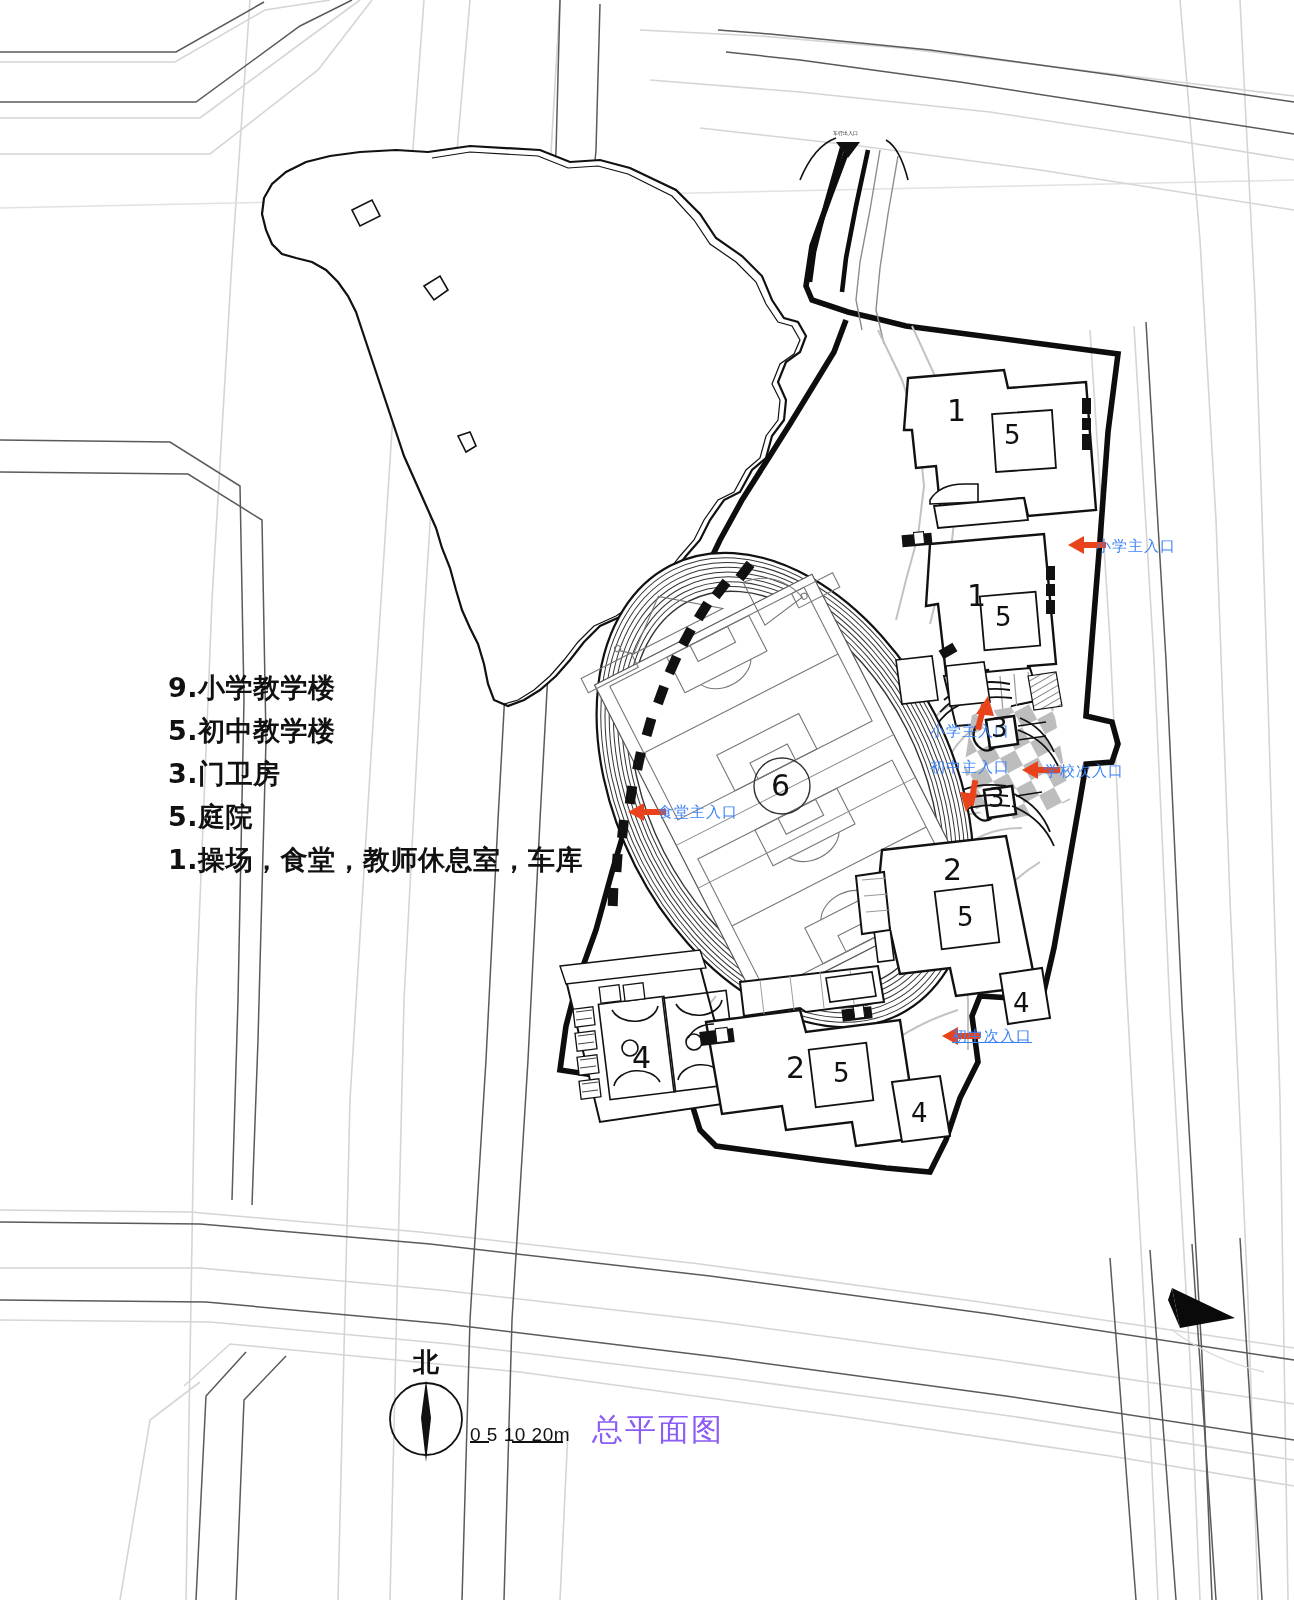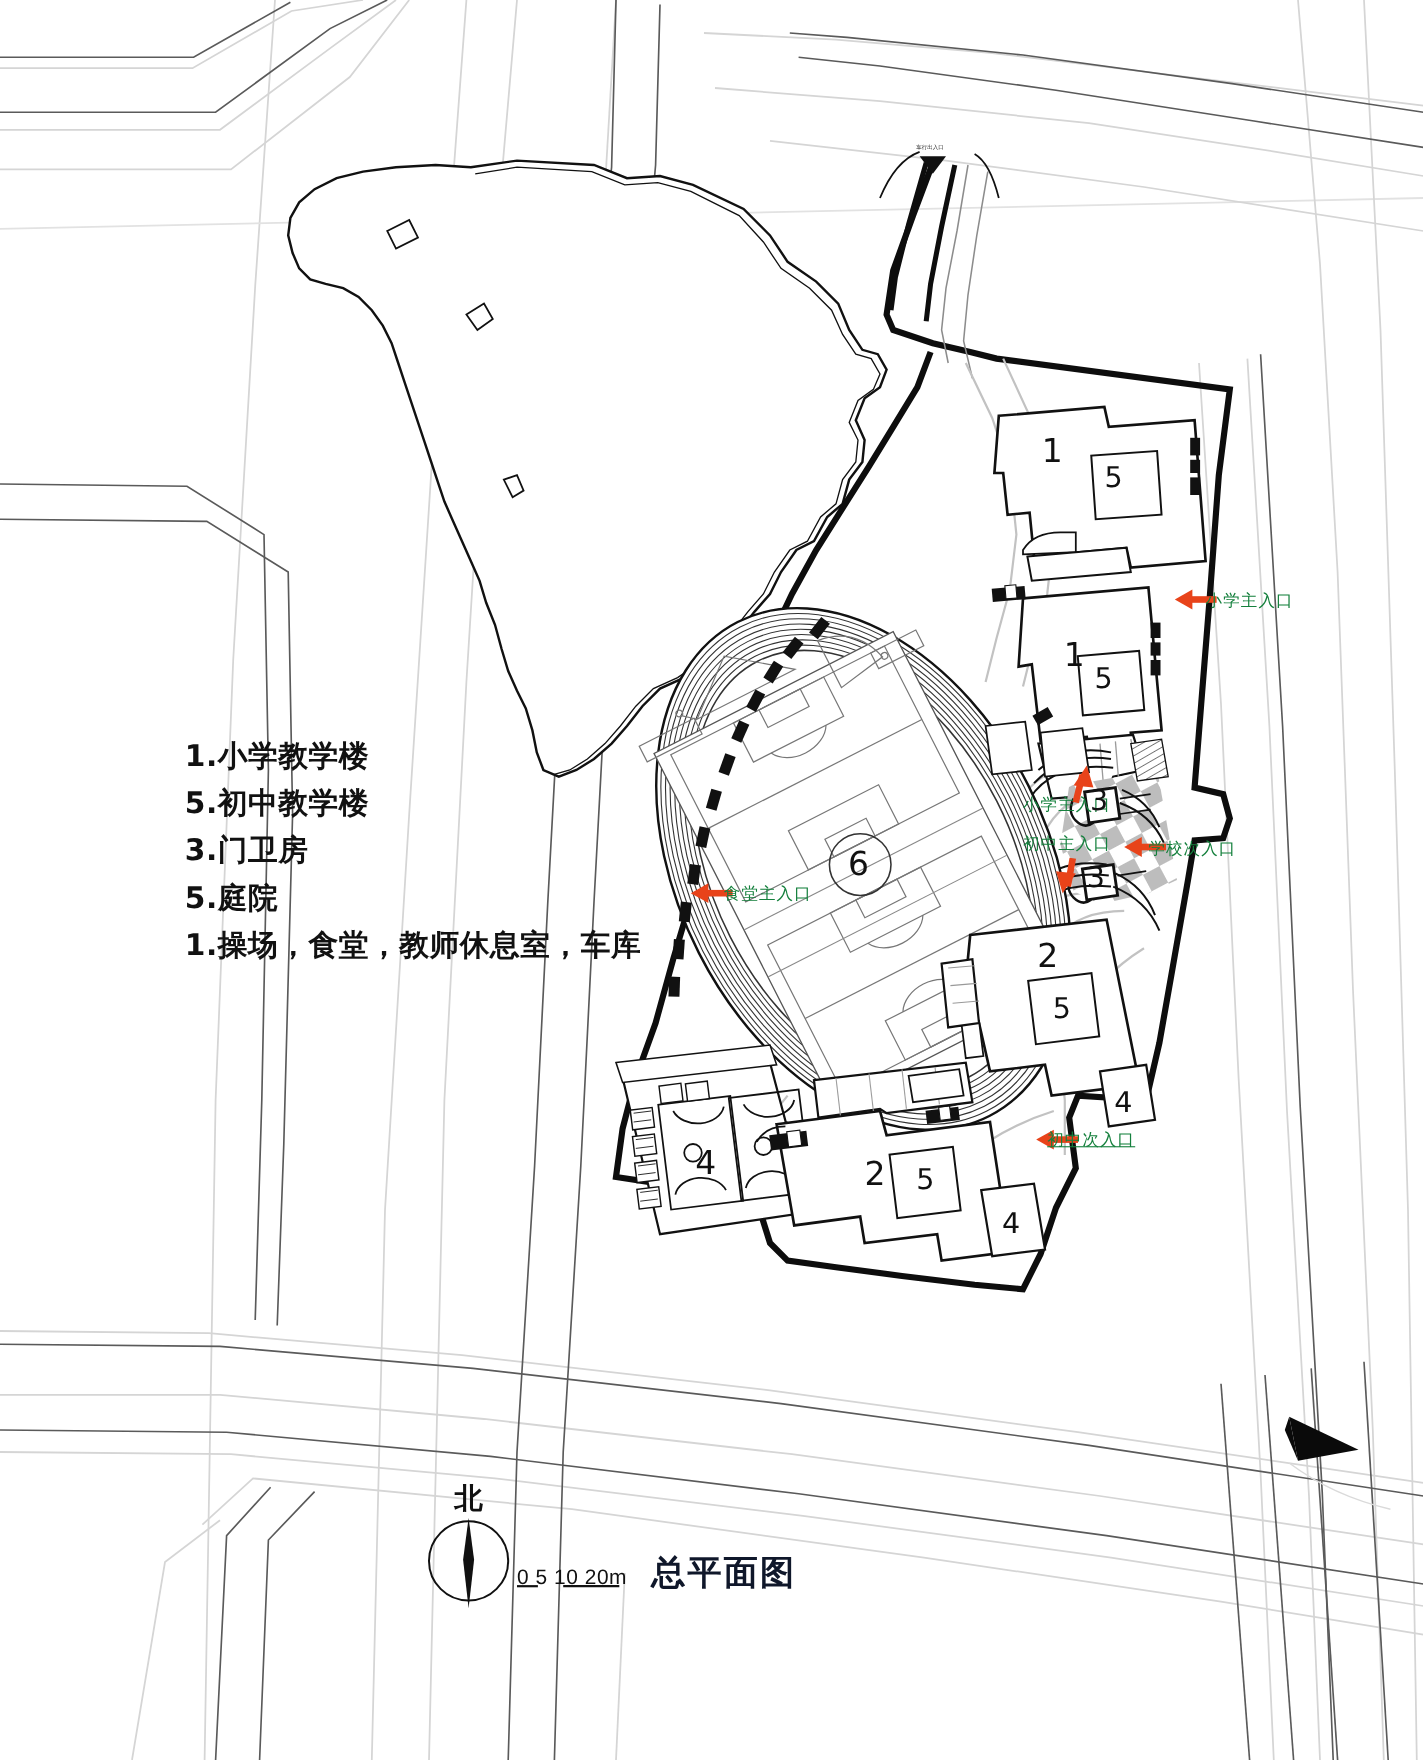--- a/index.html
+++ b/index.html
@@ -4,27 +4,27 @@
 <style>
   html,body{margin:0;padding:0;background:#ffffff;}
   body{font-family:"Liberation Sans","DejaVu Sans",sans-serif;}
   #page{position:relative;width:1294px;height:1600px;background:#fff;overflow:hidden;}
   #plan{position:absolute;left:0;top:0;width:1294px;height:1600px;}
 
   .legend{position:absolute;left:168px;top:666px;width:430px;}
   .legend .row{font-size:27px;line-height:43px;color:#111;font-weight:700;letter-spacing:.5px;
                font-family:"DejaVu Sans","Liberation Sans",sans-serif;white-space:nowrap;}
 
-  .anno{position:absolute;font-size:15px;color:#15803d;white-space:nowrap;letter-spacing:1px;
+  .anno{position:absolute;font-size:15px;color:#3b82f6;white-space:nowrap;letter-spacing:1px;
         font-family:"DejaVu Sans","Liberation Sans",sans-serif;}
   .north-label{position:absolute;left:413px;top:1345px;font-size:26px;font-weight:700;color:#111;
                font-family:"DejaVu Sans","Liberation Sans",sans-serif;}
   .scale-txt{position:absolute;left:470px;top:1424px;font-size:19px;color:#111;letter-spacing:.5px;
              font-family:Liberation Sans, sans-serif;}
-  .plan-title{position:absolute;left:592px;top:1409px;font-size:31px;font-weight:700;color:#0f172a;
+  .plan-title{position:absolute;left:592px;top:1409px;font-size:31px;font-weight:400;color:#8b5cf6;
               letter-spacing:2px;font-family:"DejaVu Sans","Liberation Sans",sans-serif;}
 
   .num{position:absolute;font-size:30px;font-weight:400;color:#111;
        font-family:"DejaVu Sans","Liberation Sans",sans-serif;}
   .num.sm{font-size:26px;}
   .tiny{position:absolute;font-size:5px;color:#111;white-space:nowrap;
         font-family:"DejaVu Sans","Liberation Sans",sans-serif;}
 </style>
 </head>
 <body>
@@ -427,21 +427,21 @@
       <path d="M426 1380 L431 1418 L426 1462 L421 1418 Z" fill="#111"></path>
     </g>
 
     <g stroke="#111" stroke-width="2" fill="none">
       <line x1="470" y1="1442" x2="489" y2="1442"></line>
       <line x1="512" y1="1442" x2="563" y2="1442"></line>
     </g>
   </svg>
 
   <div class="legend">
-    <div class="row">1.小学教学楼</div>
+    <div class="row">9.小学教学楼</div>
     <div class="row">5.初中教学楼</div>
     <div class="row">3.门卫房</div>
     <div class="row">5.庭院</div>
     <div class="row">1.操场，食堂，教师休息室，车库</div>
   </div>
 
   <div class="anno" style="left:1096px;top:537px;">小学主入口</div>
   <div class="anno" style="left:930px;top:722px;">小学主入口</div>
   <div class="anno" style="left:930px;top:758px;">初中主入口</div>
   <div class="anno" style="left:1044px;top:762px;font-family:Liberation Mono, monospace;">学校次入口</div>

